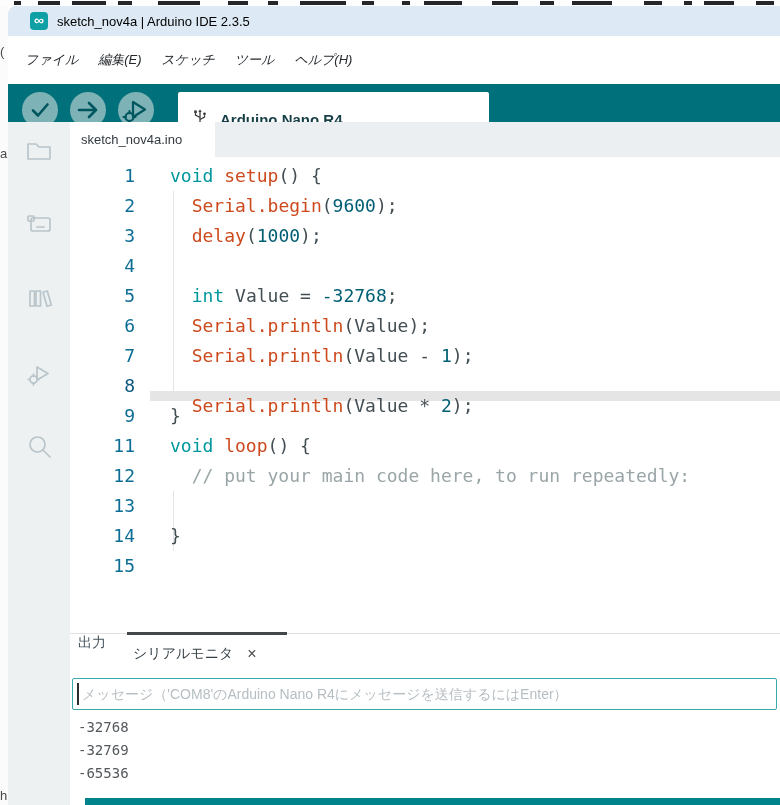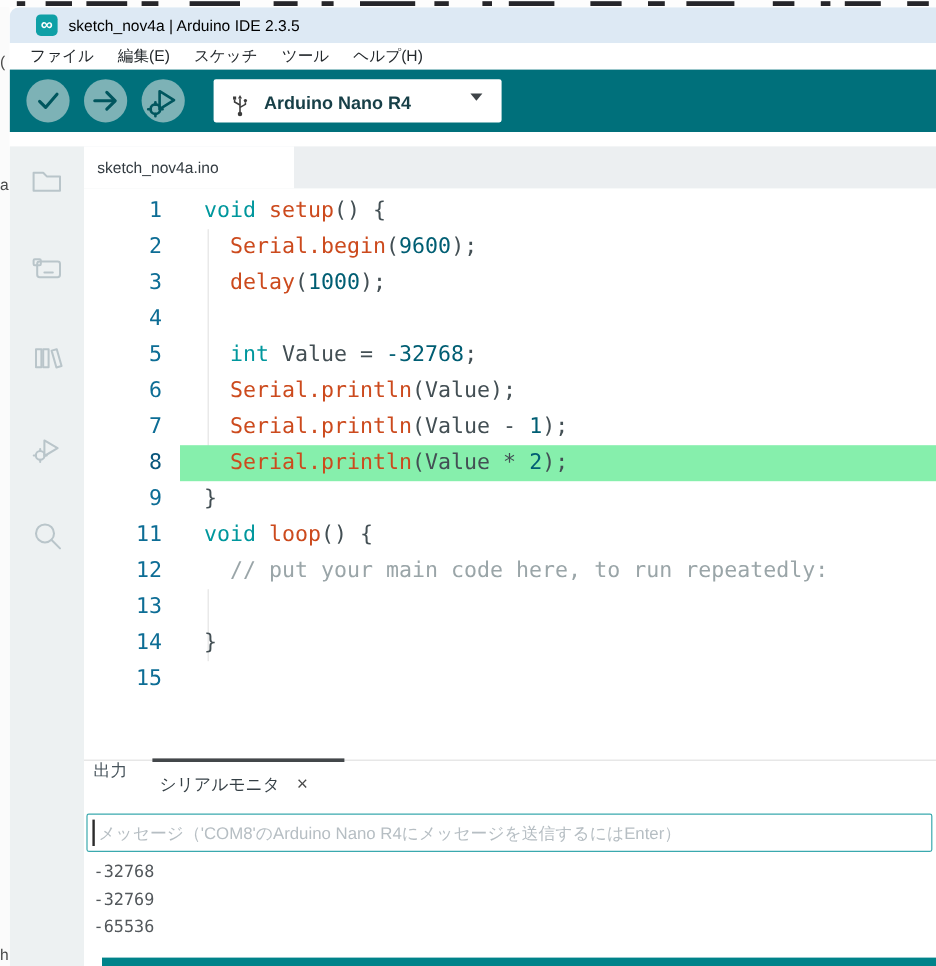--- a/index.html
+++ b/index.html
@@ -16,55 +16,55 @@
 
   
   #win { position:absolute; left:8px; top:6px; width:772px; height:799px;
          border-radius:8px 0 0 0; overflow:hidden; background:#fff; }
 
   .titlebar { height:30px; background:#dde9f4; display:flex; align-items:center; padding-left:22px; }
   .appicon { width:18px; height:18px; border-radius:4px; background:#0fa0a6; color:#fff;
              font-size:14px; font-weight:bold; line-height:17px; text-align:center; margin-right:9px; }
   .title-text { font-size:13px; color:#000000; }
 
-  .menubar { height:22px; background:#fff; display:flex; align-items:center; padding-left:10px; }
+  .menubar { height:48px; background:#fff; display:flex; align-items:center; padding-left:10px;font-style:italic; }
   .mitem { font-size:13px; color:#23282c; padding:3px 7px; margin-right:6px; cursor:default; }
 
   .toolbar { height:52px; background:#00707b; display:flex; align-items:center; padding-left:14px; }
   .tbtn { width:36px; height:36px; border-radius:50%; background:#7db2b6; margin-right:12px;
           display:flex; align-items:center; justify-content:center; }
-  .board-sel { margin-left:12px; width:240px; height:36px; background:#fff; border-radius:2px;
-               display:flex; align-items:flex-start; padding:12px 16px 0 14px; }
+  .board-sel { margin-left:12px; width:311px; height:36px; background:#fff; border-radius:2px;
+               display:flex; align-items:flex-end; padding:0 16px 0 14px; }
   .board-label { font-size:15px; font-weight:bold; color:#173f47; margin-left:12px; }
   .sel-caret { margin-left:auto; width:0; height:0; border-left:5px solid transparent;
                border-right:5px solid transparent; border-top:6px solid #3f4448; }
 
   .main { position:absolute; top:116px; left:0; right:0; bottom:0; display:flex; }
   .sidebar { width:62px; background:#edf1f2; display:flex; flex-direction:column;
              align-items:center; padding-top:13px; gap:44px; flex:none; }
   .sicon { width:30px; height:30px; }
 
   .content { flex:1; position:relative; background:#fff; display:flex; flex-direction:column; }
   .tabbar { height:35px; background:#eceff1; flex:none; }
-  .etab { width:175px; height:35px; background:#fff; display:flex; align-items:center;
+  .etab { width:145px; height:35px; background:#fff; display:flex; align-items:center;
           padding-left:11px; font-size:13px; color:#333b41; }
 
   .editor { height:473px; flex:none; position:relative; padding-top:4px;
             font-family:"DejaVu Sans Mono", monospace; font-size:18px; }
   .guide { position:absolute; width:1px; background:#e4e4e4; left:103px; }
   #guide1 { top:34px; height:210px; }
   #guide2 { top:334px; height:60px; }
   .cl { height:30px; display:flex; line-height:30px; white-space:pre; }
   .gut { width:80px; display:flex; flex:none; }
   .bp { width:25px; display:flex; align-items:center; justify-content:flex-end; padding-right:2px; }
   .bpdot { width:10px; height:10px; border-radius:50%; background:#d7342a; }
   .ln { width:40px; text-align:right; color:#0d6d95; }
   .cl.active .ln { color:#0a567c; }
   .ct { flex:1; padding-left:20px; position:relative; z-index:1; }
-  .cl.active .ct { background:#86efac; }
+  .cl.active .ct { background:#e5e5e5;margin-top:20px; }
   .tk-kw { color:#00979d; } .tk-fn { color:#cc4a1d; } .tk-num { color:#005e73; }
   .tk-pl { color:#434f54; } .tk-cm { color:#9aa5a8; }
 
   .panel { flex:1; position:relative; background:#fff; }
   .ptabs { position:relative; height:40px; margin-top:3px; border-top:1px solid #e2e2e2;
            display:flex; }
   .ptab-indicator { position:absolute; top:-2px; left:57px; width:160px; height:3px; background:#43474a; }
   .ptab { font-size:14px; color:#46535b; cursor:default; }
   .ptab-out { padding:0 8px; }
   .ptab-serial { margin-left:13px; width:160px; display:flex; align-items:center;

